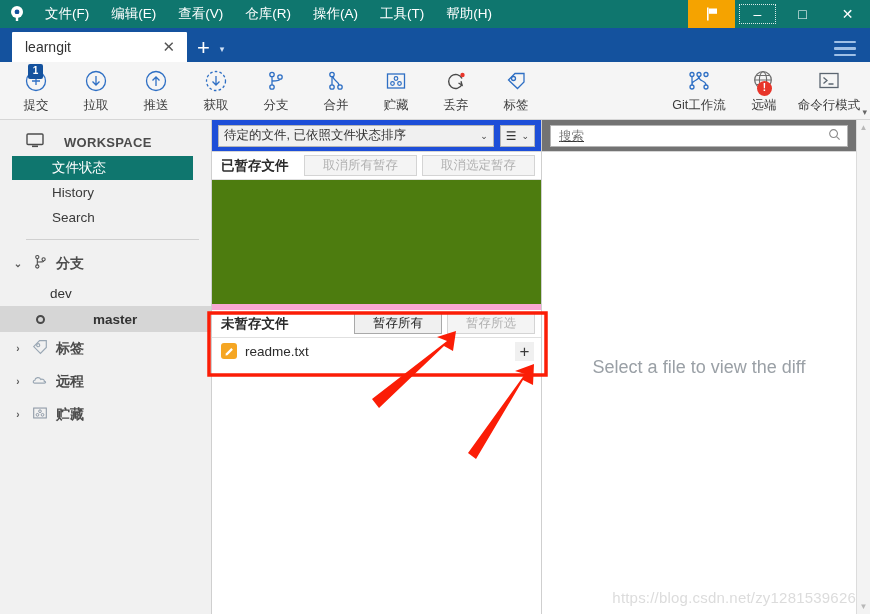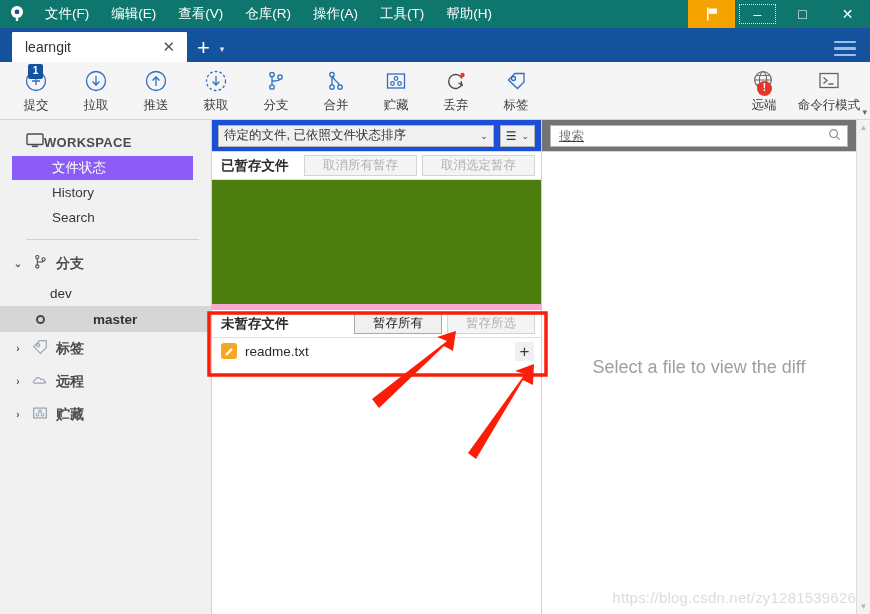--- a/index.html
+++ b/index.html
@@ -95,28 +95,28 @@
 
   
   .main { display: flex; height: 494px; }
 
   
   .sidebar {
     width: 212px; background: #f1f1f1; border-right: 1px solid #cfcfcf;
     padding-top: 8px; overflow: hidden; position: relative;
   }
   .side-head {
-    display:flex; align-items:center; gap:0; padding: 5px 0 5px 26px;
+    display:flex; align-items:center; gap:20px; padding: 5px 0 5px 26px;
     font-size: 13px; font-weight: bold; color: #4c4c4c; letter-spacing: .3px;
   }
   .side-row {
     height: 25px; display: flex; align-items: center; padding-left: 52px;
     font-size: 13.5px; color: #3a3a3a; cursor: pointer;
   }
-  .side-row.selected { background: #8b5cf6; color: #ffffff; margin: 0 18px 0 12px; padding-left: 40px; height: 24px; }
+  .side-row.selected { background: #0f766e; color: #ffffff; margin: 0 18px 0 12px; padding-left: 40px; height: 24px; }
   .side-sep { height:1px; background:#d0d0d0; margin: 9px 12px 7px 26px; }
   .side-group {
     display: flex; align-items: center; gap: 7px; padding: 6px 0 6px 12px;
     font-size: 14px; font-weight: bold; color: #4c4c4c; cursor: pointer;
   }
   .twisty { width: 12px; color: #5a5a5a; font-size: 10px; text-align:center; }
   .branch-row {
     height: 26px; display:flex; align-items:center; gap:7px; padding-left: 50px;
     font-size: 13.5px; color: #333; cursor: pointer;
   }
@@ -336,20 +336,33 @@
       <svg width="24" height="24" viewBox="0 0 24 24">
         <path d="M4.5 11 L11 4.5 L20 4.5 L20 13 L13.5 19.5 Z" fill="none" stroke="#2e6fc4" stroke-width="1.3"></path>
         <circle cx="9.5" cy="9.5" r="2" fill="none" stroke="#2e6fc4" stroke-width="1.3"></circle>
       </svg>
     </div>
     <div class="tb-label">标签</div>
   </div>
 
   <div class="tb-spacer"></div>
 
+  <div class="tb-item wide">
+    <div class="tb-ico">
+      <svg width="26" height="24" viewBox="0 0 26 24">
+        <circle cx="6" cy="5.5" r="2" fill="none" stroke="#2e6fc4" stroke-width="1.3"></circle>
+        <circle cx="6" cy="18" r="2" fill="none" stroke="#2e6fc4" stroke-width="1.3"></circle>
+        <circle cx="13" cy="5.5" r="2" fill="none" stroke="#2e6fc4" stroke-width="1.3"></circle>
+        <circle cx="20" cy="5.5" r="2" fill="none" stroke="#2e6fc4" stroke-width="1.3"></circle>
+        <circle cx="20" cy="18" r="2" fill="none" stroke="#2e6fc4" stroke-width="1.3"></circle>
+        <path d="M6 8 v8 M13 8 C 13 13, 20 11, 20 16 M13 7.5 C 13 12, 6 11, 6 15" fill="none" stroke="#2e6fc4" stroke-width="1.3"></path>
+      </svg>
+    </div>
+    <div class="tb-label">Git工作流</div>
+  </div>
 
   <div class="tb-item">
     <div class="tb-ico">
       <svg width="24" height="24" viewBox="0 0 24 24">
         <circle cx="11" cy="11" r="8.3" fill="none" stroke="#6d6d6d" stroke-width="1.3"></circle>
         <ellipse cx="11" cy="11" rx="3.6" ry="8.3" fill="none" stroke="#6d6d6d" stroke-width="1.1"></ellipse>
         <path d="M3 11 h16 M4.5 6.5 h13 M4.5 15.5 h13" stroke="#6d6d6d" stroke-width="1.1" fill="none"></path>
       </svg>
       <span class="badge-red">!</span>
     </div>

